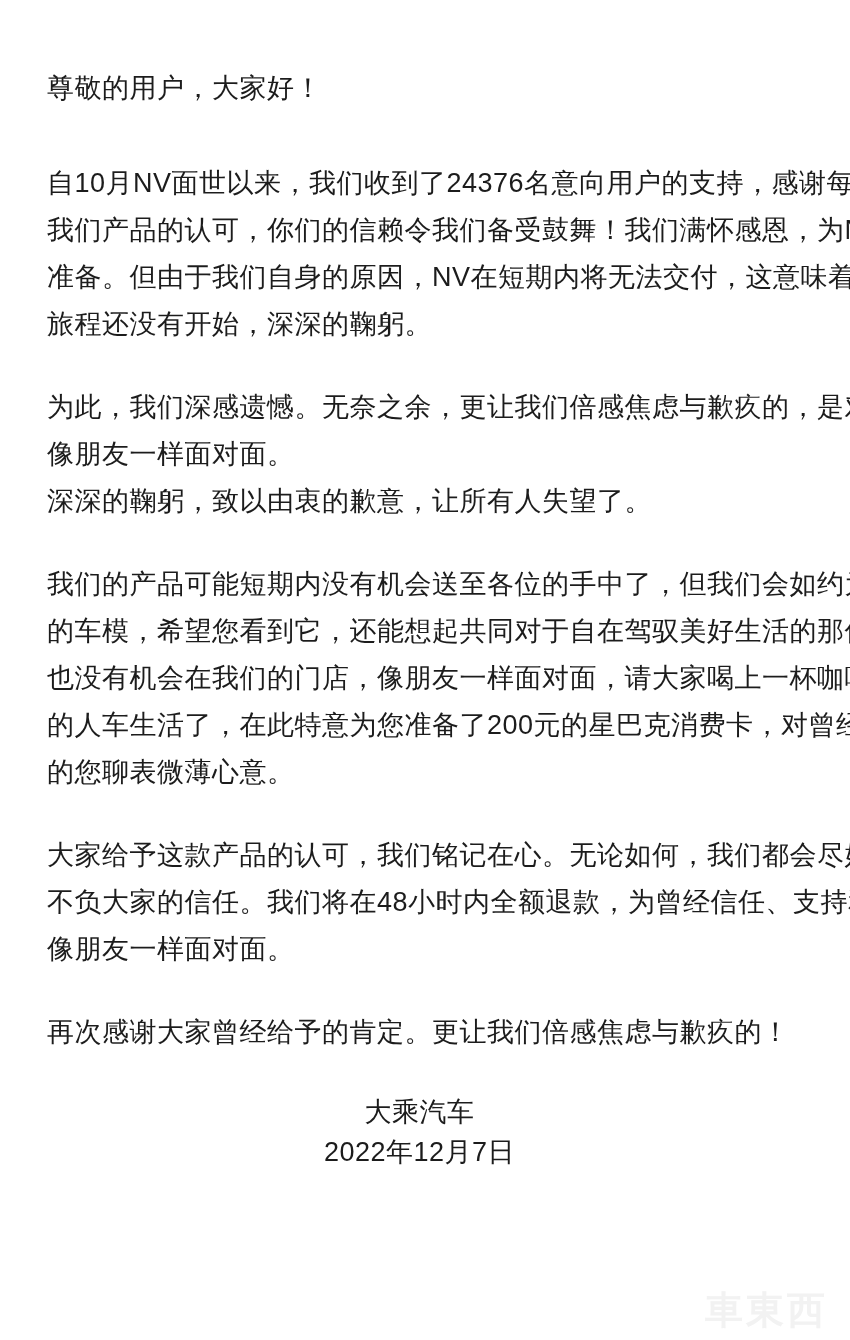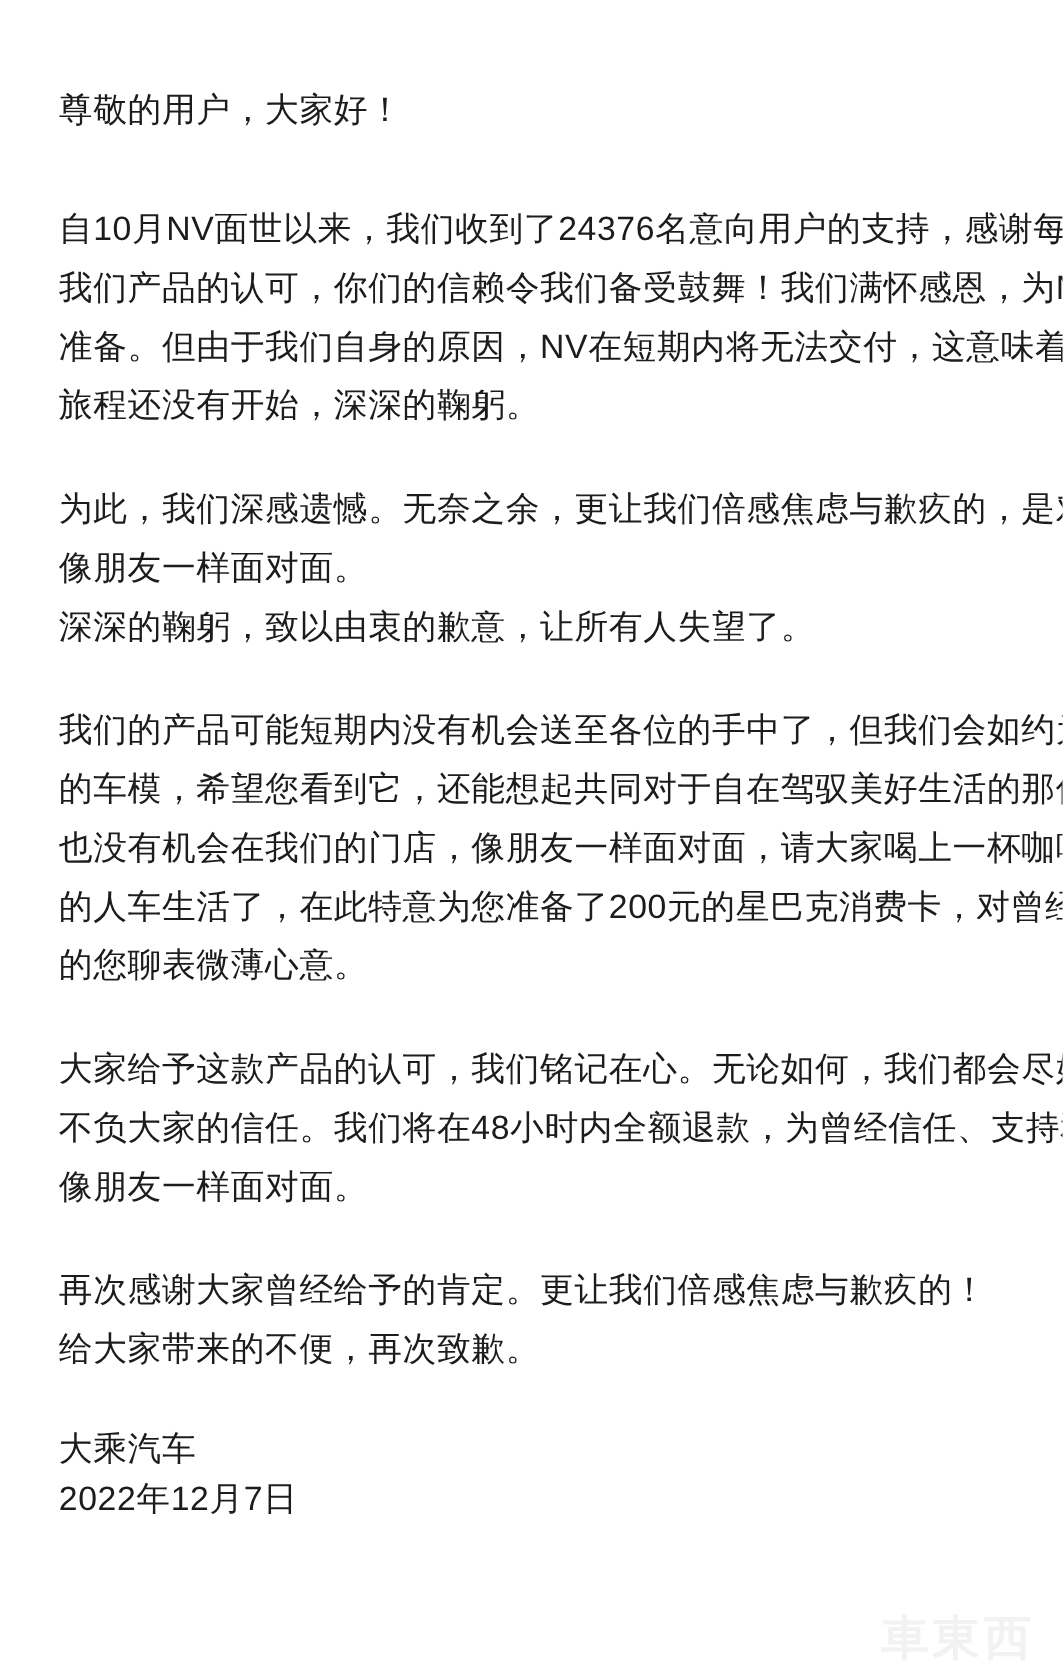--- a/index.html
+++ b/index.html
@@ -29,21 +29,21 @@
     margin: 0 0 48px 0;
   }
   .paragraph {
     margin: 0 0 36px 0;
   }
   .line {
     white-space: nowrap;
   }
   .signature {
     margin-top: 36px;
-    text-align: left;
+    text-align: center;
     padding-right: 20px;
     line-height: 40px;
   }
   .watermark {
     position: absolute;
     right: 22px;
     bottom: 4px;
     font-size: 38px;
     font-weight: bold;
     color: #f2f2f2;
@@ -80,21 +80,20 @@
   </div>
 
   <div class="paragraph">
     <div class="line">大家给予这款产品的认可，我们铭记在心。无论如何，我们都会尽好我们的责任，</div>
     <div class="line">不负大家的信任。我们将在48小时内全额退款，为曾经信任、支持和陪伴过我们的</div>
     <div class="line">像朋友一样面对面。</div>
   </div>
 
   <div class="paragraph">
     <div class="line">再次感谢大家曾经给予的肯定。更让我们倍感焦虑与歉疚的！</div>
-    <div class="line">给大家带来的不便，再次致歉。</div>
   </div>
 
   <div class="signature">
     <div class="line">大乘汽车</div>
     <div class="line">2022年12月7日</div>
   </div>
 
 </div>
 
 <div class="watermark">車東西</div>

